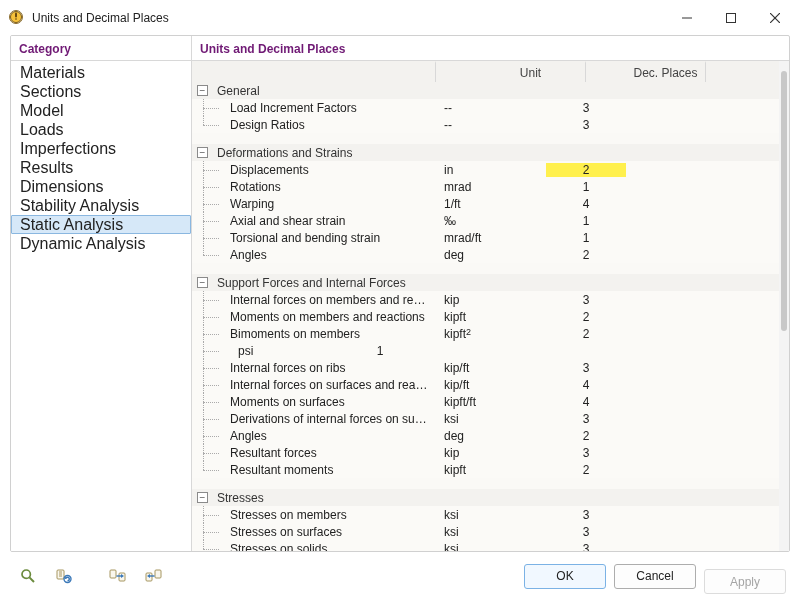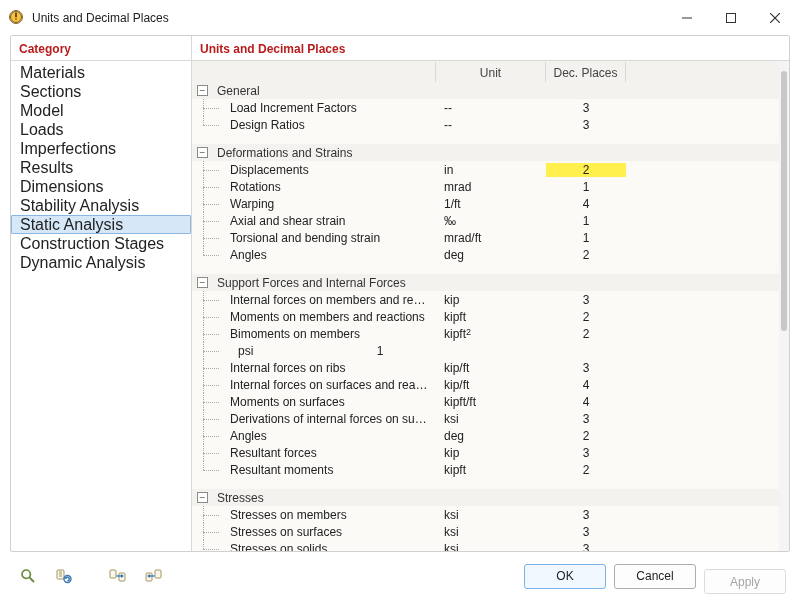--- a/index.html
+++ b/index.html
@@ -41,21 +41,21 @@
     flex: 0 0 181px;
     border-right: 1px solid #d8d8d8;
     display: flex;
     flex-direction: column;
     background: #fff;
   }
   .panel-head {
     padding: 6px 8px 4px 8px;
     font-weight: bold;
     font-size: 12px;
-    color: #b91c1c;
+    color: #701a75;
     border-bottom: 1px solid #d8d8d8;
   }
   .cat-list {
     flex: 1;
     overflow: auto;
     padding-top: 2px;
   }
   .cat-item {
     padding: 2px 10px 2px 9px;
     line-height: 15px;
@@ -82,20 +82,21 @@
     overflow: hidden;
     background: #fff;
   }
   
   .colheaders {
     height: 21px;
     background: #f3f2ef;
     display: flex;
     font-size: 12px;
     color: #444;
+    gap: 40px;
   }
   .colheaders > div {
     display: flex;
     align-items: center;
     justify-content: center;
     font-size: 12px;
     border-right: 1px solid #d8d8d8;
     border-top: 2px solid #f3f2ef;
   }
   .colh-label { width: 244px; justify-content: flex-start; padding-left: 8px; }
@@ -270,21 +271,20 @@
     <div class="cat-list" id="cat-list">
         <div class="cat-item">Materials</div>
         <div class="cat-item">Sections</div>
         <div class="cat-item">Model</div>
         <div class="cat-item">Loads</div>
         <div class="cat-item">Imperfections</div>
         <div class="cat-item">Results</div>
         <div class="cat-item">Dimensions</div>
         <div class="cat-item">Stability Analysis</div>
         <div class="cat-item selected">Static Analysis</div>
-        <div class="cat-item">Construction Stages</div>
         <div class="cat-item">Dynamic Analysis</div>
       </div>
   </div>
 
   <div class="main">
     <div class="panel-head">Units and Decimal Places</div>
     <div class="table-wrap">
       <div class="vscroll">
           <div class="thumb"></div>
         </div>

